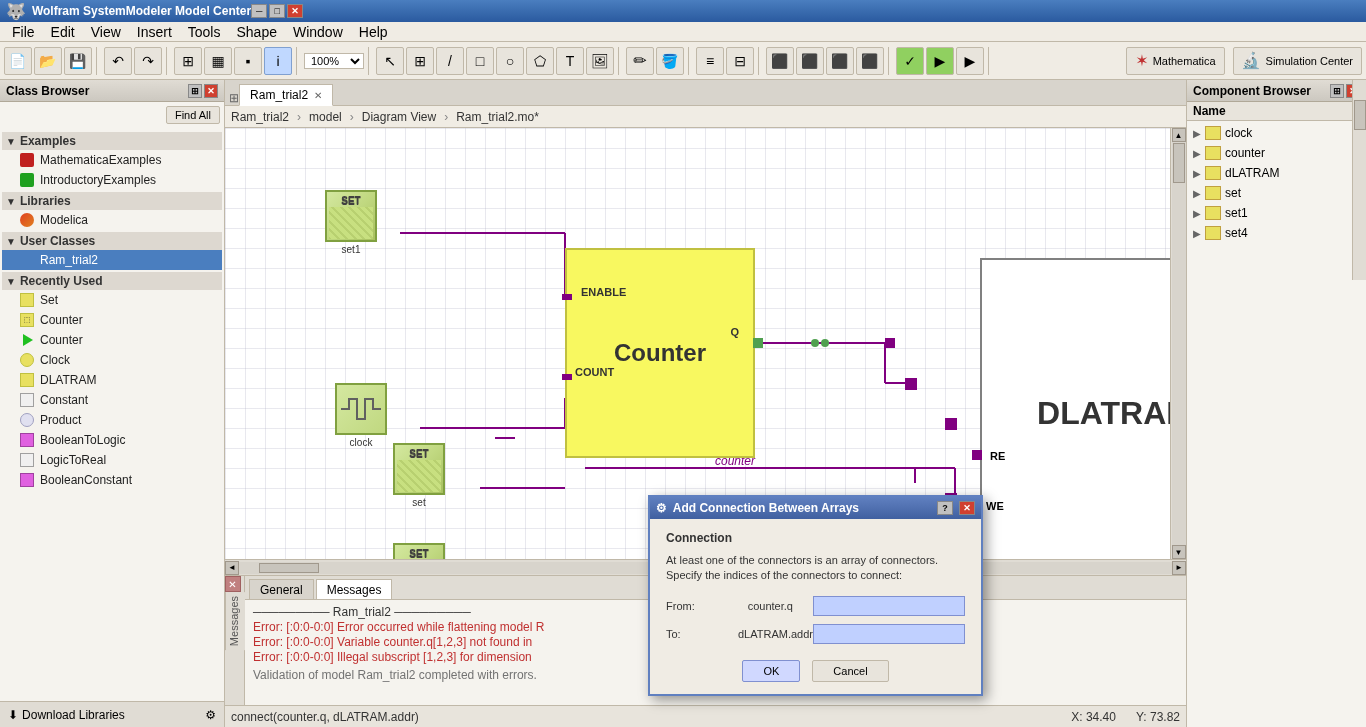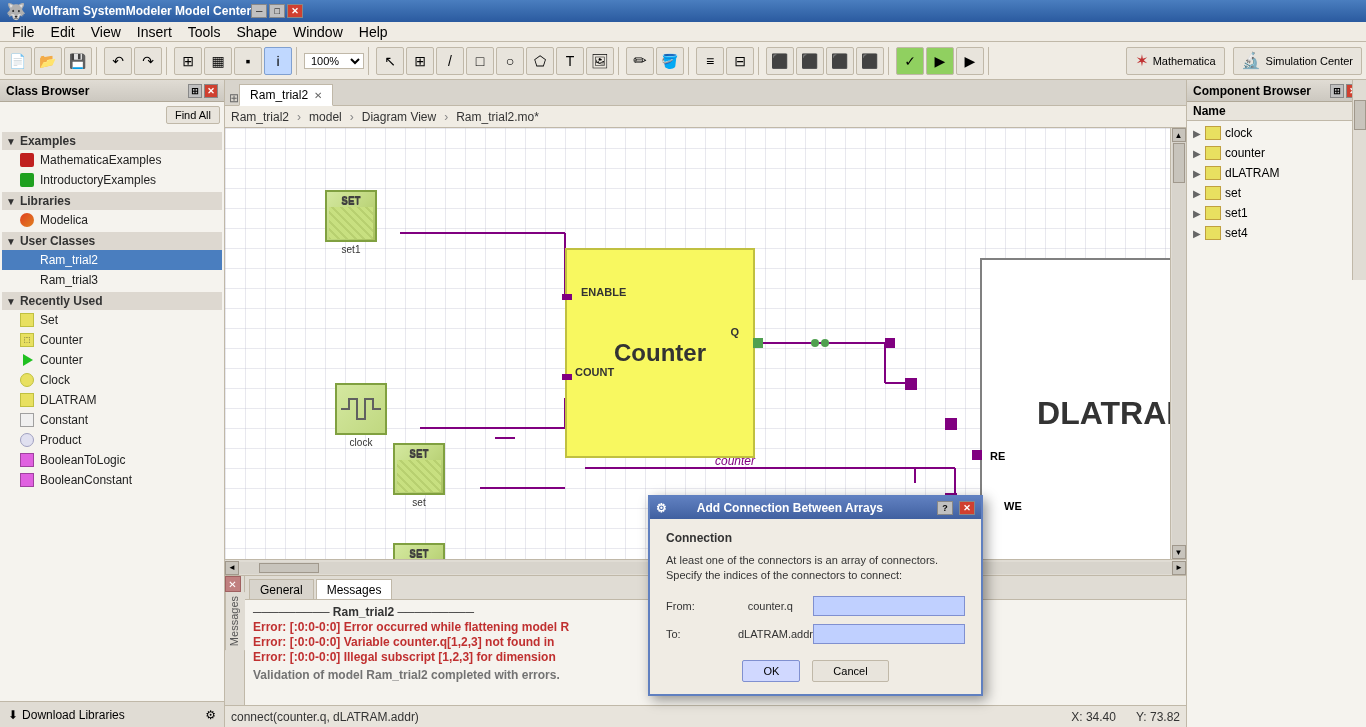--- a/index.html
+++ b/index.html
@@ -260,21 +260,21 @@
       font-size: 11px;
       display: flex; align-items: center;
     }
     .btab.active { background: white; }
     .bottom-close { width: 16px; height: 16px; background: #c08080; border: 1px solid #a06060; display: flex; align-items: center; justify-content: center; cursor: pointer; font-size: 10px; color: white; margin-right: 4px; align-self: center; }
     .bottom-content {
       flex: 1; overflow-y: auto; padding: 4px 8px;
       font-size: 11px; font-family: monospace;
       color: #c03030;
     }
-    .msg-line { margin: 1px 0; font-weight: bold; }
+    .msg-line { margin: 1px 0; }
 
     
     #status-bar {
       height: 22px;
       background: #e8e4dc;
       border-top: 1px solid #c0b8a8;
       display: flex;
       align-items: center;
       padding: 0 6px;
       font-size: 11px;
@@ -323,21 +323,21 @@
       color: white;
       height: 22px;
       display: flex;
       align-items: center;
       padding: 0 6px;
       font-size: 11px;
       font-weight: bold;
       gap: 6px;
     }
     #dialog-titlebar .dialog-icon { font-size: 12px; }
-    #dialog-titlebar .dialog-title { flex: 1; margin-left: 24px; }
+    #dialog-titlebar .dialog-title { flex: 1; }
     .dialog-win-btn { width: 16px; height: 14px; background: #c0c0c0; border: 1px solid #888; font-size: 9px; display: flex; align-items: center; justify-content: center; cursor: pointer; color: #000; }
     .dialog-win-btn.close { background: #d04030; color: white; }
     #dialog-body { padding: 12px 16px; }
     .dialog-section-title { font-weight: bold; font-size: 12px; margin-bottom: 8px; color: #333; }
     .dialog-desc { font-size: 11px; color: #333; margin-bottom: 12px; line-height: 1.4; }
     .dialog-field { display: flex; align-items: center; margin-bottom: 8px; }
     .dialog-field-label { width: 100px; font-size: 11px; color: #333; }
     .dialog-field-name { font-size: 11px; color: #333; width: 80px; }
     .dialog-input {
       flex: 1; height: 20px;
@@ -494,24 +494,20 @@
 
       <div class="tree-section">
         <div class="tree-section-header">
           <span class="tree-arrow">▼</span>
           <span>User Classes</span>
         </div>
         <div class="tree-item selected">
           <div class="tree-icon"></div>
           <span>Ram_trial2</span>
         </div>
-        <div class="tree-item">
-          <div class="tree-icon"></div>
-          <span>Ram_trial3</span>
-        </div>
       </div>
 
       <div class="tree-section">
         <div class="tree-section-header">
           <span class="tree-arrow">▼</span>
           <span>Recently Used</span>
         </div>
         <div class="tree-item">
           <div class="tree-icon">
               <div class="icon-set"></div>
@@ -552,20 +548,26 @@
           <div class="tree-icon">
               <div class="icon-product"></div>
             </div>
           <span>Product</span>
         </div>
         <div class="tree-item">
           <div class="tree-icon">
               <div class="icon-bool"></div>
             </div>
           <span>BooleanToLogic</span>
+        </div>
+        <div class="tree-item">
+          <div class="tree-icon">
+              <div class="icon-const"></div>
+            </div>
+          <span>LogicToReal</span>
         </div>
         <div class="tree-item">
           <div class="tree-icon">
               <div class="icon-bool"></div>
             </div>
           <span>BooleanConstant</span>
         </div>
       </div>
     </div>
 
@@ -692,21 +694,21 @@
           </div>
 
           <div style="position:absolute; left:755px; top:130px;">
             <div style="width:270px;height:310px;background:white;border:2px solid #808080;position:relative;display:flex;align-items:center;justify-content:center;">
               <span style="font-size:32px;font-weight:bold;color:#333;">DLATRAM</span>
 
               <div style="position:absolute;left:-10px;top:190px;width:10px;height:10px;background:#800080;"></div>
               <div style="position:absolute;left:8px;top:190px;font-size:11px;font-weight:bold;">RE</div>
 
               <div style="position:absolute;left:-10px;top:240px;width:10px;height:10px;background:#800080;"></div>
-              <div style="position:absolute;left:22px;top:240px;font-size:11px;font-weight:bold;">WE</div>
+              <div style="position:absolute;left:4px;top:240px;font-size:11px;font-weight:bold;">WE</div>
 
             </div>
           </div>
 
           <div style="position:absolute;left:680px;top:250px;width:12px;height:12px;background:#800080;"></div>
           <div style="position:absolute;left:720px;top:290px;width:12px;height:12px;background:#800080;"></div>
           <div style="position:absolute;left:720px;top:365px;width:12px;height:12px;background:#800080;"></div>
           <div style="position:absolute;left:720px;top:415px;width:12px;height:12px;background:#800080;"></div>
 
         </div>

